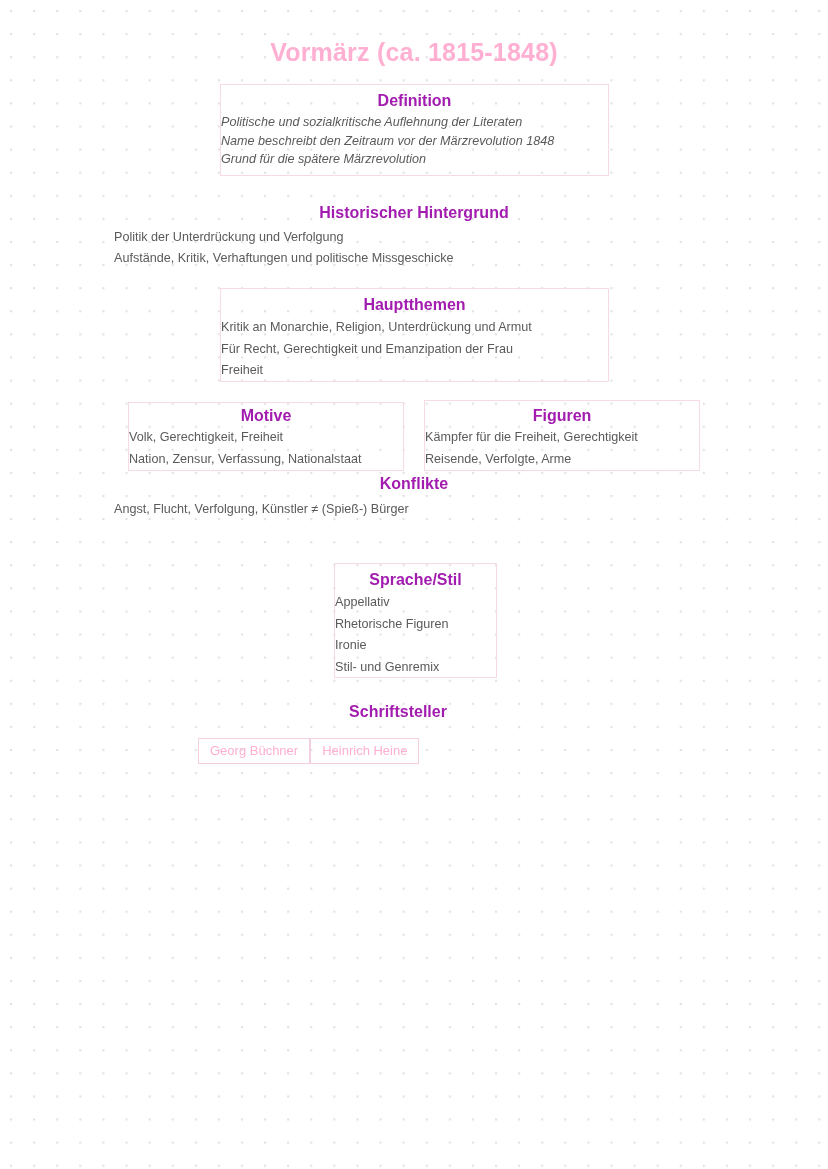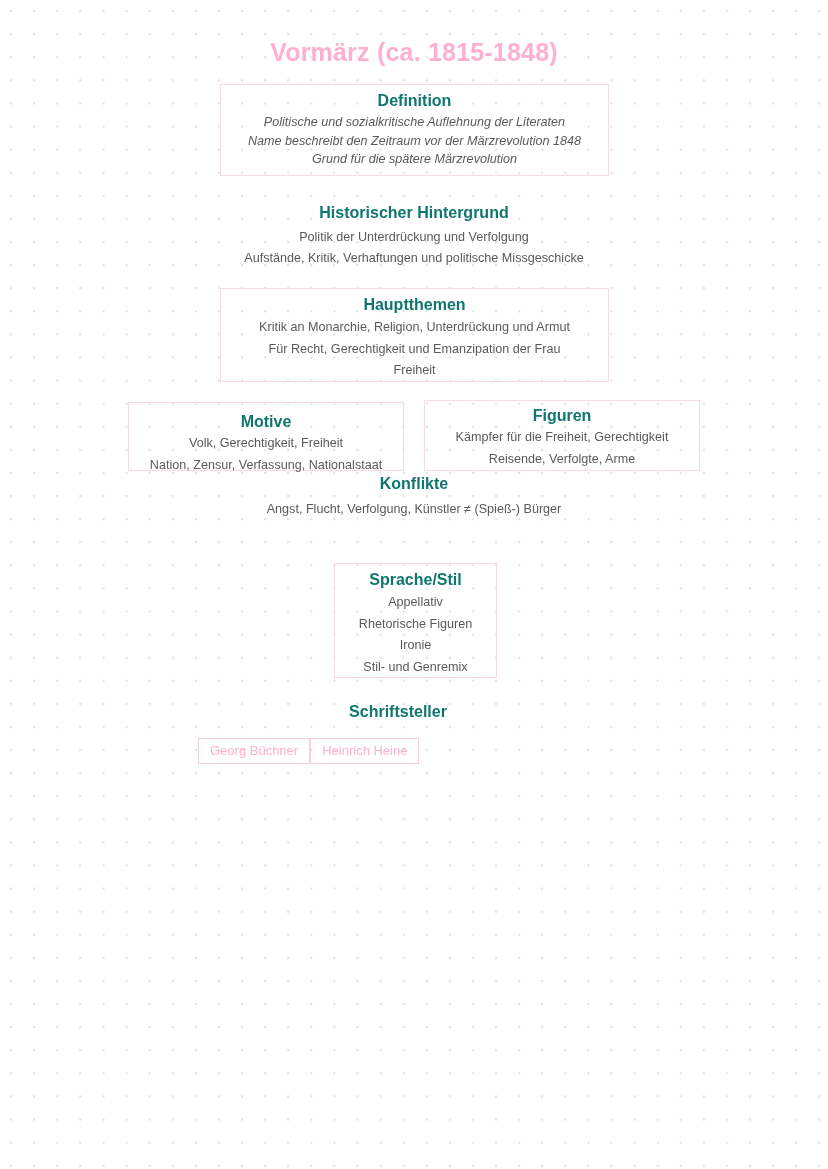--- a/index.html
+++ b/index.html
@@ -48,26 +48,26 @@
   }
   .section.boxed {
     border: 1px solid #f6dbe6;
     background: transparent;
   }
 
   .sec-heading {
     text-align: center;
     font-size: 16px;
     font-weight: bold;
-    color: #0f766e;
+    color: #a21caf;
     line-height: 1.25;
   }
 
   .sec-line {
-    text-align: center;
+    text-align: left;
     font-size: 12.6px;
     color: #5a5a5a;
     line-height: 1.0;
     white-space: nowrap;
   }
 
   .italic .sec-line {
     font-style: italic;
   }
 
@@ -100,21 +100,21 @@
     padding-top: 6px;
   }
   #sec-hauptthemen .sec-heading { margin-bottom: 6px; }
   #sec-hauptthemen .sec-line { margin-bottom: 9px; }
 
   #sec-motive {
     left: 128px;
     top: 402px;
     width: 276px;
     height: 69px;
-    padding-top: 9px;
+    padding-top: 3px;
   }
   #sec-motive .sec-heading { margin-bottom: 5px; }
   #sec-motive .sec-line { margin-bottom: 9px; }
 
   #sec-figuren {
     left: 424px;
     top: 400px;
     width: 276px;
     height: 71px;
     padding-top: 5px;

